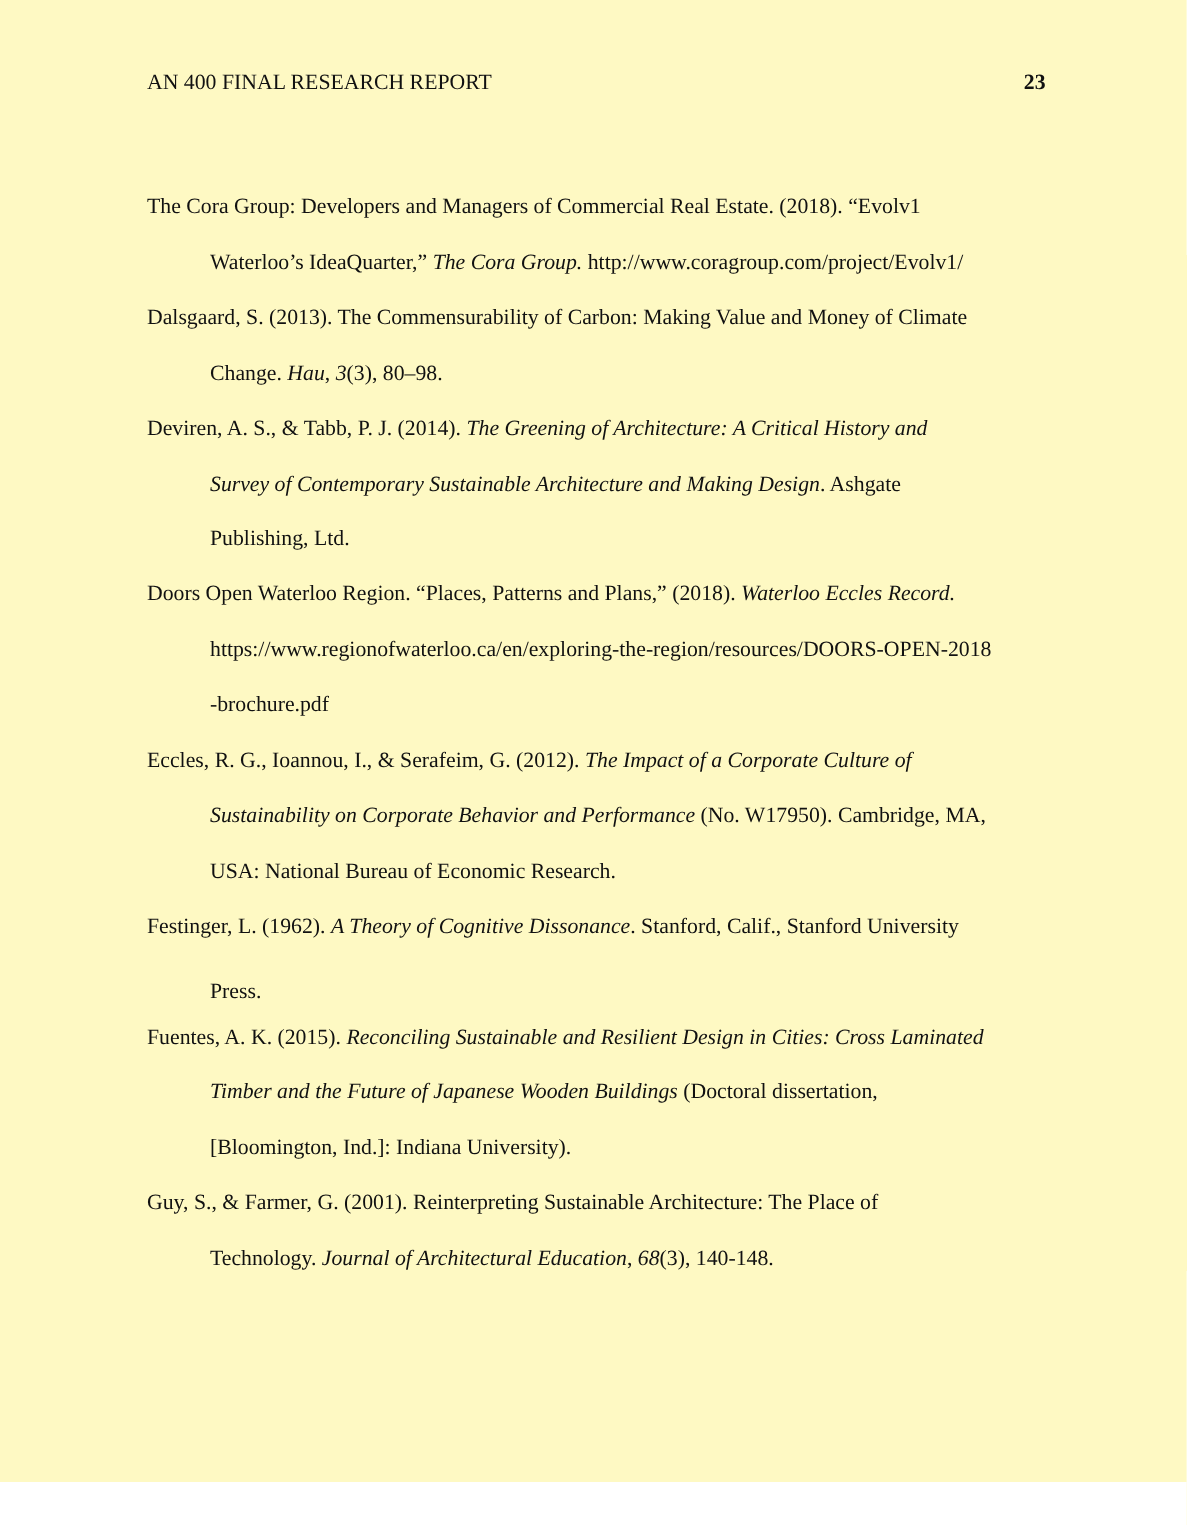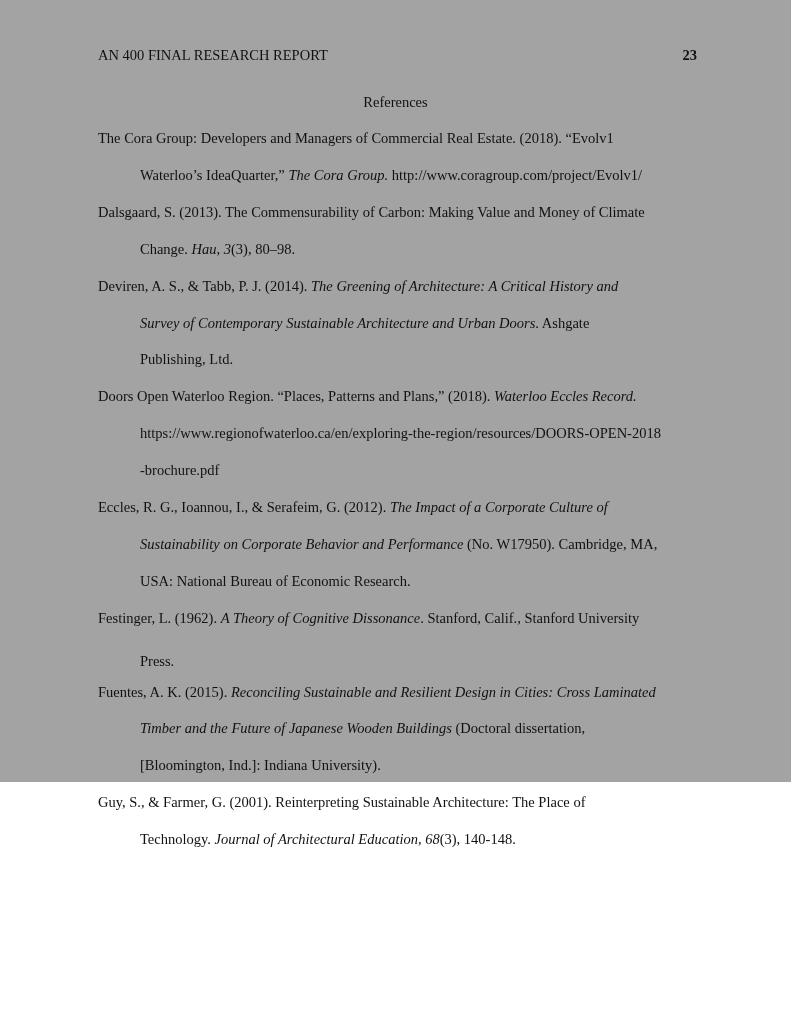--- a/index.html
+++ b/index.html
@@ -1,20 +1,20 @@
 <!DOCTYPE html>
 <html><head>
   <meta charset="utf-8">
   <style>
     html, body { margin: 0; padding: 0; background: #ffffff; }
     body {
       width: 791px; height: 1023px; position: relative; overflow: hidden;
       font-family: "Liberation Serif", serif; color: #111111;
     }
-    .page { position: absolute; left: 0; top: 0; width: 791px; height: 782px; background: #a3a3a3; }
+    .page { position: absolute; left: 0; top: 0; width: 791px; height: 988px; background: #fef9c3; }
     .running-head {
       position: absolute; left: 98px; top: 47px; font-size: 14.5px; letter-spacing: 0;
     }
     .page-number {
       position: absolute; right: 94px; top: 47px; font-size: 14.5px; font-weight: bold;
     }
     .section-title {
       position: absolute; left: 0; width: 791px; top: 94px; text-align: center; font-size: 14.5px;
     }
     .ref-line {
@@ -23,33 +23,32 @@
     .ref-line.first { left: 98px; text-align: center; }
     .ref-line.cont { left: 140px; }
     .it { font-style: italic; }
   </style>
 </head>
 <body>
 
 <div class="page">
   <div class="running-head">AN 400 FINAL RESEARCH REPORT</div>
   <div class="page-number">23</div>
-  <div class="section-title">References</div>
   <div id="ref-list">
       <div>
         <div class="ref-line first" style="top: 129px;"><span>The Cora Group: Developers and Managers of Commercial Real Estate. (2018). “Evolv1</span></div>
         <div class="ref-line cont" style="top: 165.9px;"><span>Waterloo’s IdeaQuarter,” </span><span class="it">The Cora Group.</span><span> http://www.coragroup.com/project/Evolv1/</span></div>
       </div>
       <div>
         <div class="ref-line first" style="top: 202.8px;"><span>Dalsgaard, S. (2013). The Commensurability of Carbon: Making Value and Money of Climate</span></div>
         <div class="ref-line cont" style="top: 239.7px;"><span>Change. </span><span class="it">Hau</span><span>, </span><span class="it">3</span><span>(3), 80–98.</span></div>
       </div>
       <div>
         <div class="ref-line first" style="top: 276.6px;"><span>Deviren, A. S., &amp; Tabb, P. J. (2014). </span><span class="it">The Greening of Architecture: A Critical History and</span></div>
-        <div class="ref-line cont" style="top: 313.5px;"><span class="it">Survey of Contemporary Sustainable Architecture and Urban Doors</span><span>. Ashgate</span></div>
+        <div class="ref-line cont" style="top: 313.5px;"><span class="it">Survey of Contemporary Sustainable Architecture and Making Design</span><span>. Ashgate</span></div>
         <div class="ref-line cont" style="top: 350.4px;"><span>Publishing, Ltd.</span></div>
       </div>
       <div>
         <div class="ref-line first" style="top: 387.3px;"><span>Doors Open Waterloo Region. “Places, Patterns and Plans,” (2018). </span><span class="it">Waterloo Eccles Record.</span></div>
         <div class="ref-line cont" style="top: 424.2px;"><span>https://www.regionofwaterloo.ca/en/exploring-the-region/resources/DOORS-OPEN-2018</span></div>
         <div class="ref-line cont" style="top: 461.1px;"><span>-brochure.pdf</span></div>
       </div>
       <div>
         <div class="ref-line first" style="top: 498px;"><span>Eccles, R. G., Ioannou, I., &amp; Serafeim, G. (2012). </span><span class="it">The Impact of a Corporate Culture of</span></div>
         <div class="ref-line cont" style="top: 534.9px;"><span class="it">Sustainability on Corporate Behavior and Performance</span><span> (No. W17950). Cambridge, MA,</span></div>

